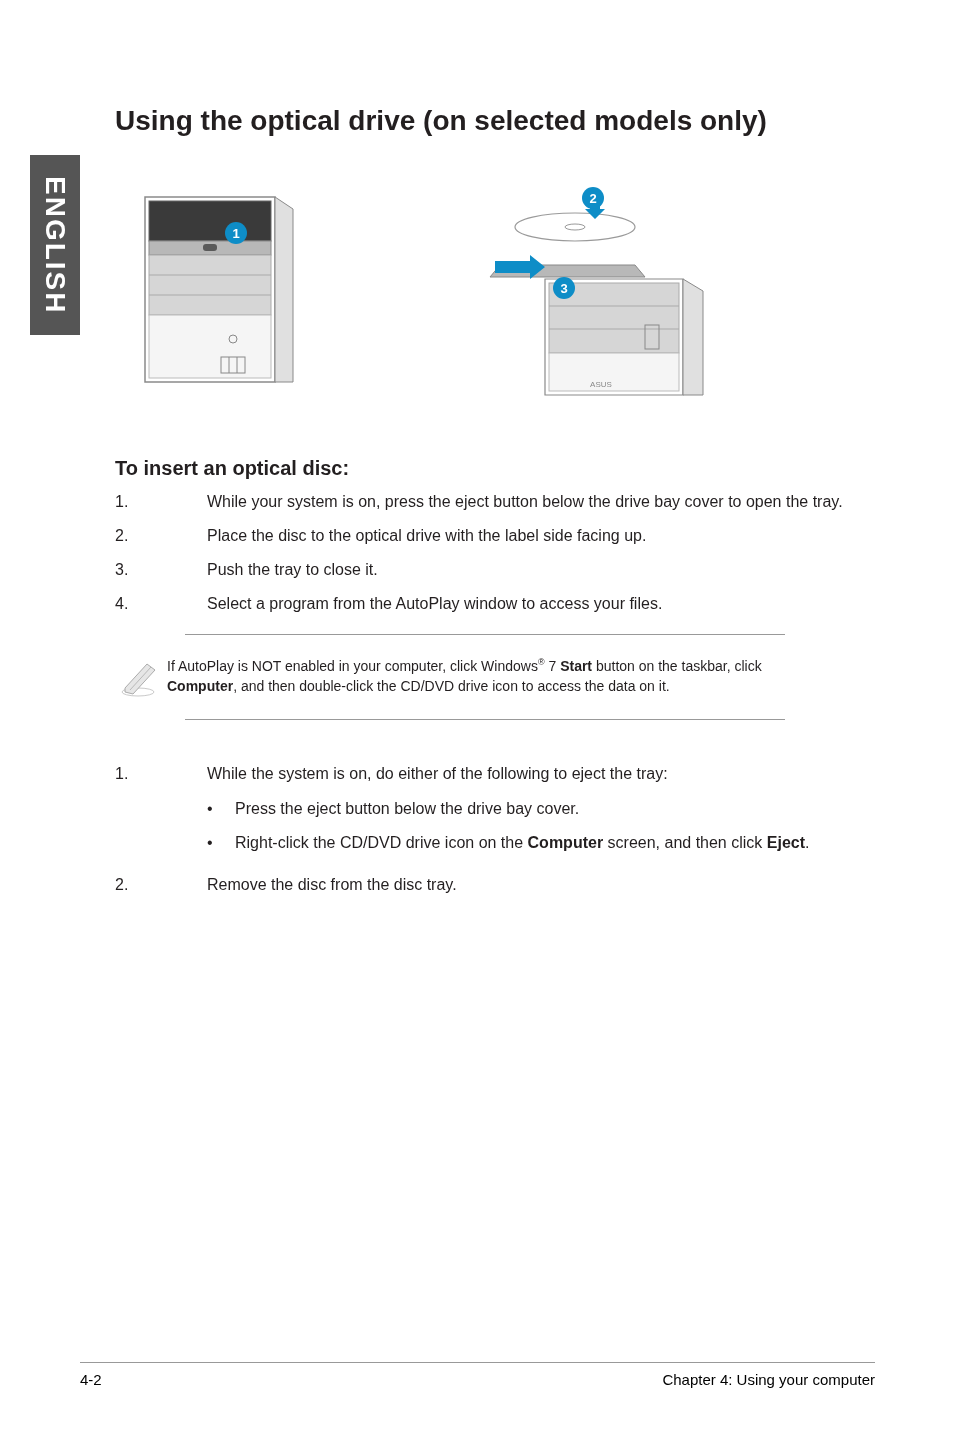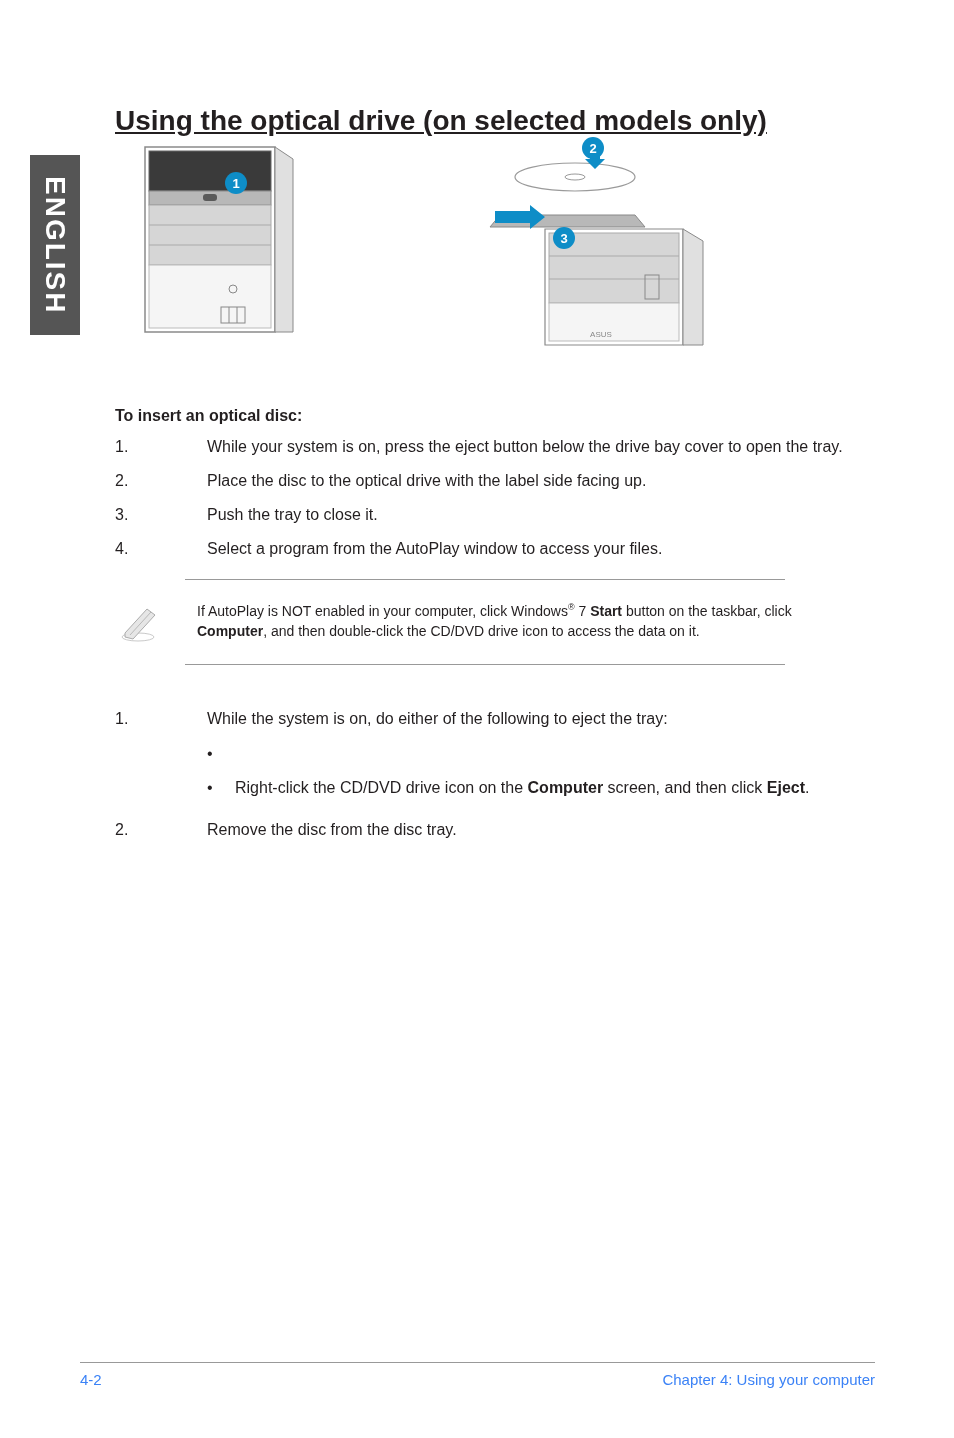--- a/index.html
+++ b/index.html
@@ -31,21 +31,21 @@
   }
   .content {
     position: absolute;
     left: 115px;
     top: 105px;
     width: 730px;
   }
   h1 {
     font-size: 28px;
     font-weight: bold;
-    text-decoration: underline;
+    margin-bottom: 50px;
   }
   .figures {
     display: flex;
     gap: 40px;
     margin-bottom: 60px;
     margin-left: 10px;
   }
   .fig {
     width: 280px;
     height: 210px;
@@ -63,21 +63,21 @@
     align-items: center;
     justify-content: center;
     position: absolute;
   }
   h2 {
     font-size: 19px;
     font-weight: bold;
     margin-bottom: 8px;
   }
   h3 {
-    font-size: 16px;
+    font-size: 20px;
     font-weight: bold;
     margin-bottom: 10px;
   }
   ol {
     list-style: none;
     padding: 0;
     margin-bottom: 18px;
   }
   ol li {
     display: flex;
@@ -89,21 +89,21 @@
     width: 45px;
     flex-shrink: 0;
   }
   ol li .txt {
     flex: 1;
     margin-left: 47px;
   }
   .note-box {
     display: flex;
     align-items: flex-start;
-    gap: 36px;
+    gap: 6px;
     margin: 12px 0 12px 0;
     padding: 9px 0;
     width: 680px;
   }
   .note-rule {
     border-top: 1px solid #999;
     margin-left: 70px;
     width: 600px;
   }
   .note-icon {
@@ -139,21 +139,21 @@
   .footer {
     position: absolute;
     left: 80px;
     bottom: 50px;
     width: 795px;
     border-top: 1px solid #999;
     padding-top: 8px;
     display: flex;
     justify-content: space-between;
     font-size: 15px;
-    color: #3b82f6;
+    color: #000000;
   }
   
   .tower {
     position: absolute;
     width: 180px;
     height: 200px;
   }
 </style>
 </head>
 <body>
@@ -250,20 +250,21 @@
 
   <div class="section2">
     <ol>
       <li>
         <span class="num">1.</span>
         <span class="txt">
           <span>While the system is on, do either of the following to eject the tray:</span>
           <ul class="bullets" style="padding-left:0; margin-top:10px;">
             <li>
                 <span class="b">•</span>
+                <span>Press the eject button below the drive bay cover.</span>
               </li>
             <li>
                 <span class="b">•</span>
                 <span><span>Right-click the CD/DVD drive icon on the </span><b>Computer</b><span> screen, and then click </span><b>Eject</b><span>.</span></span>
               </li>
           </ul>
         </span>
       </li>
       <li>
           <span class="num">2.</span>

